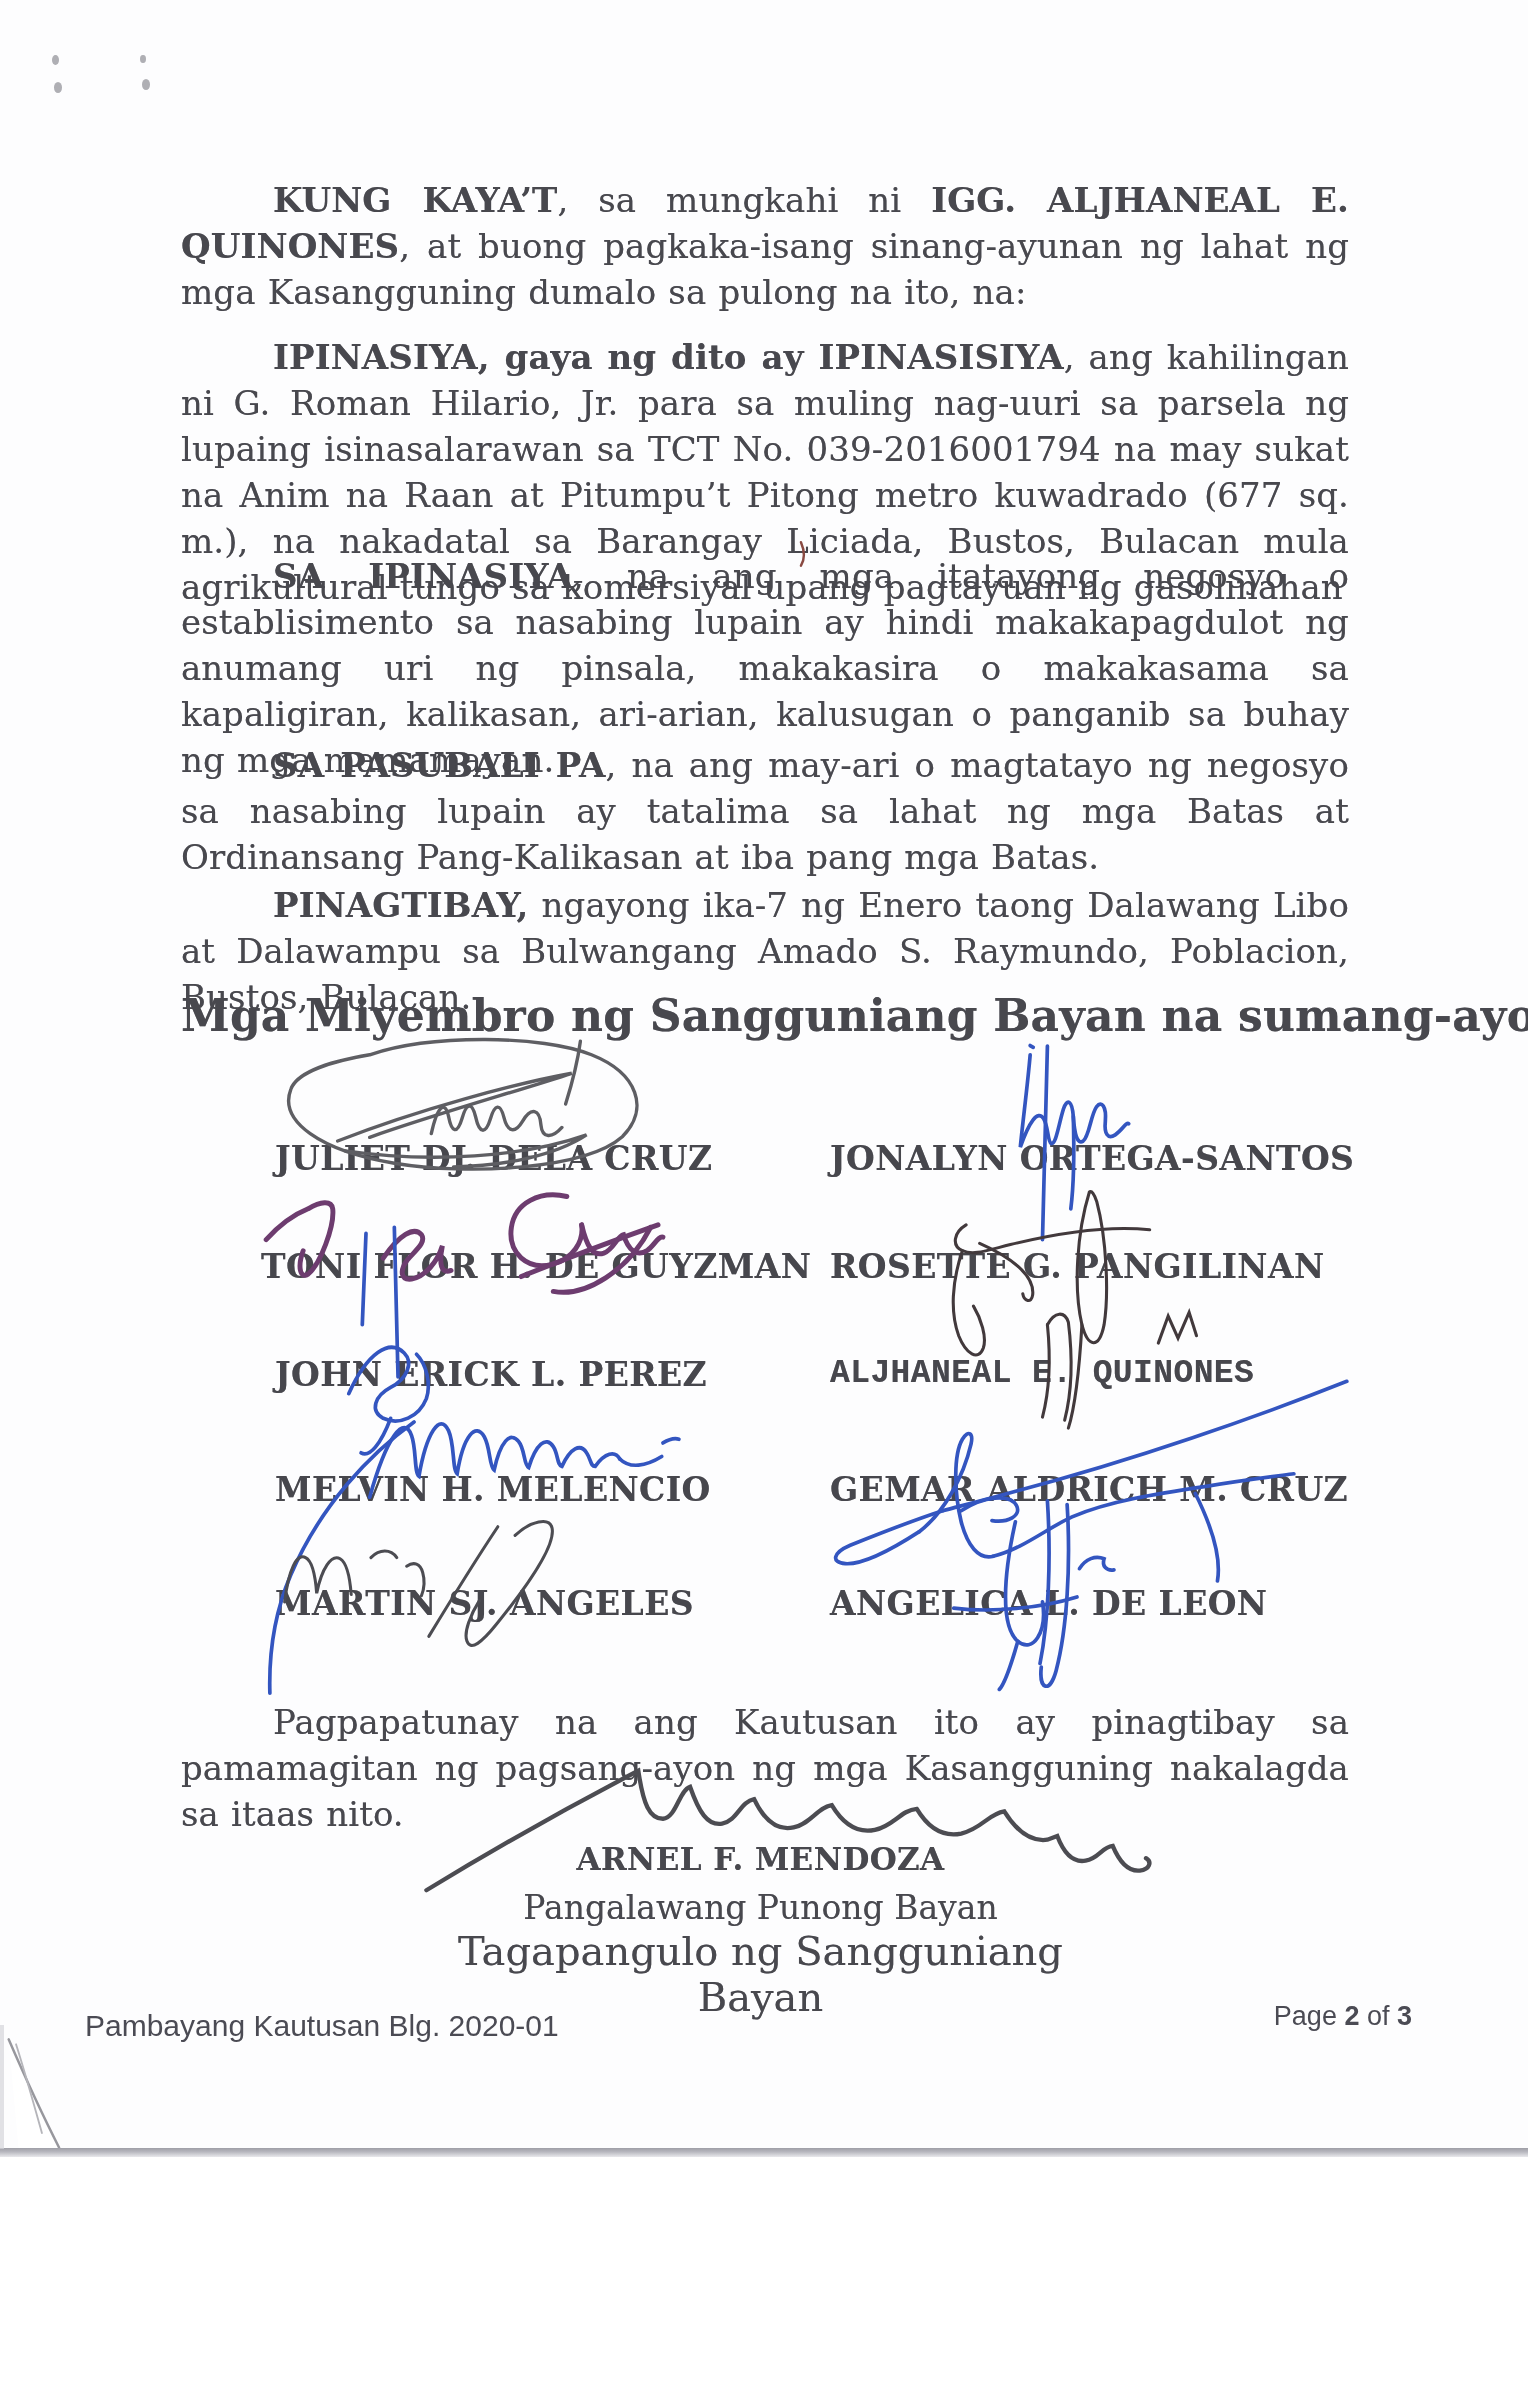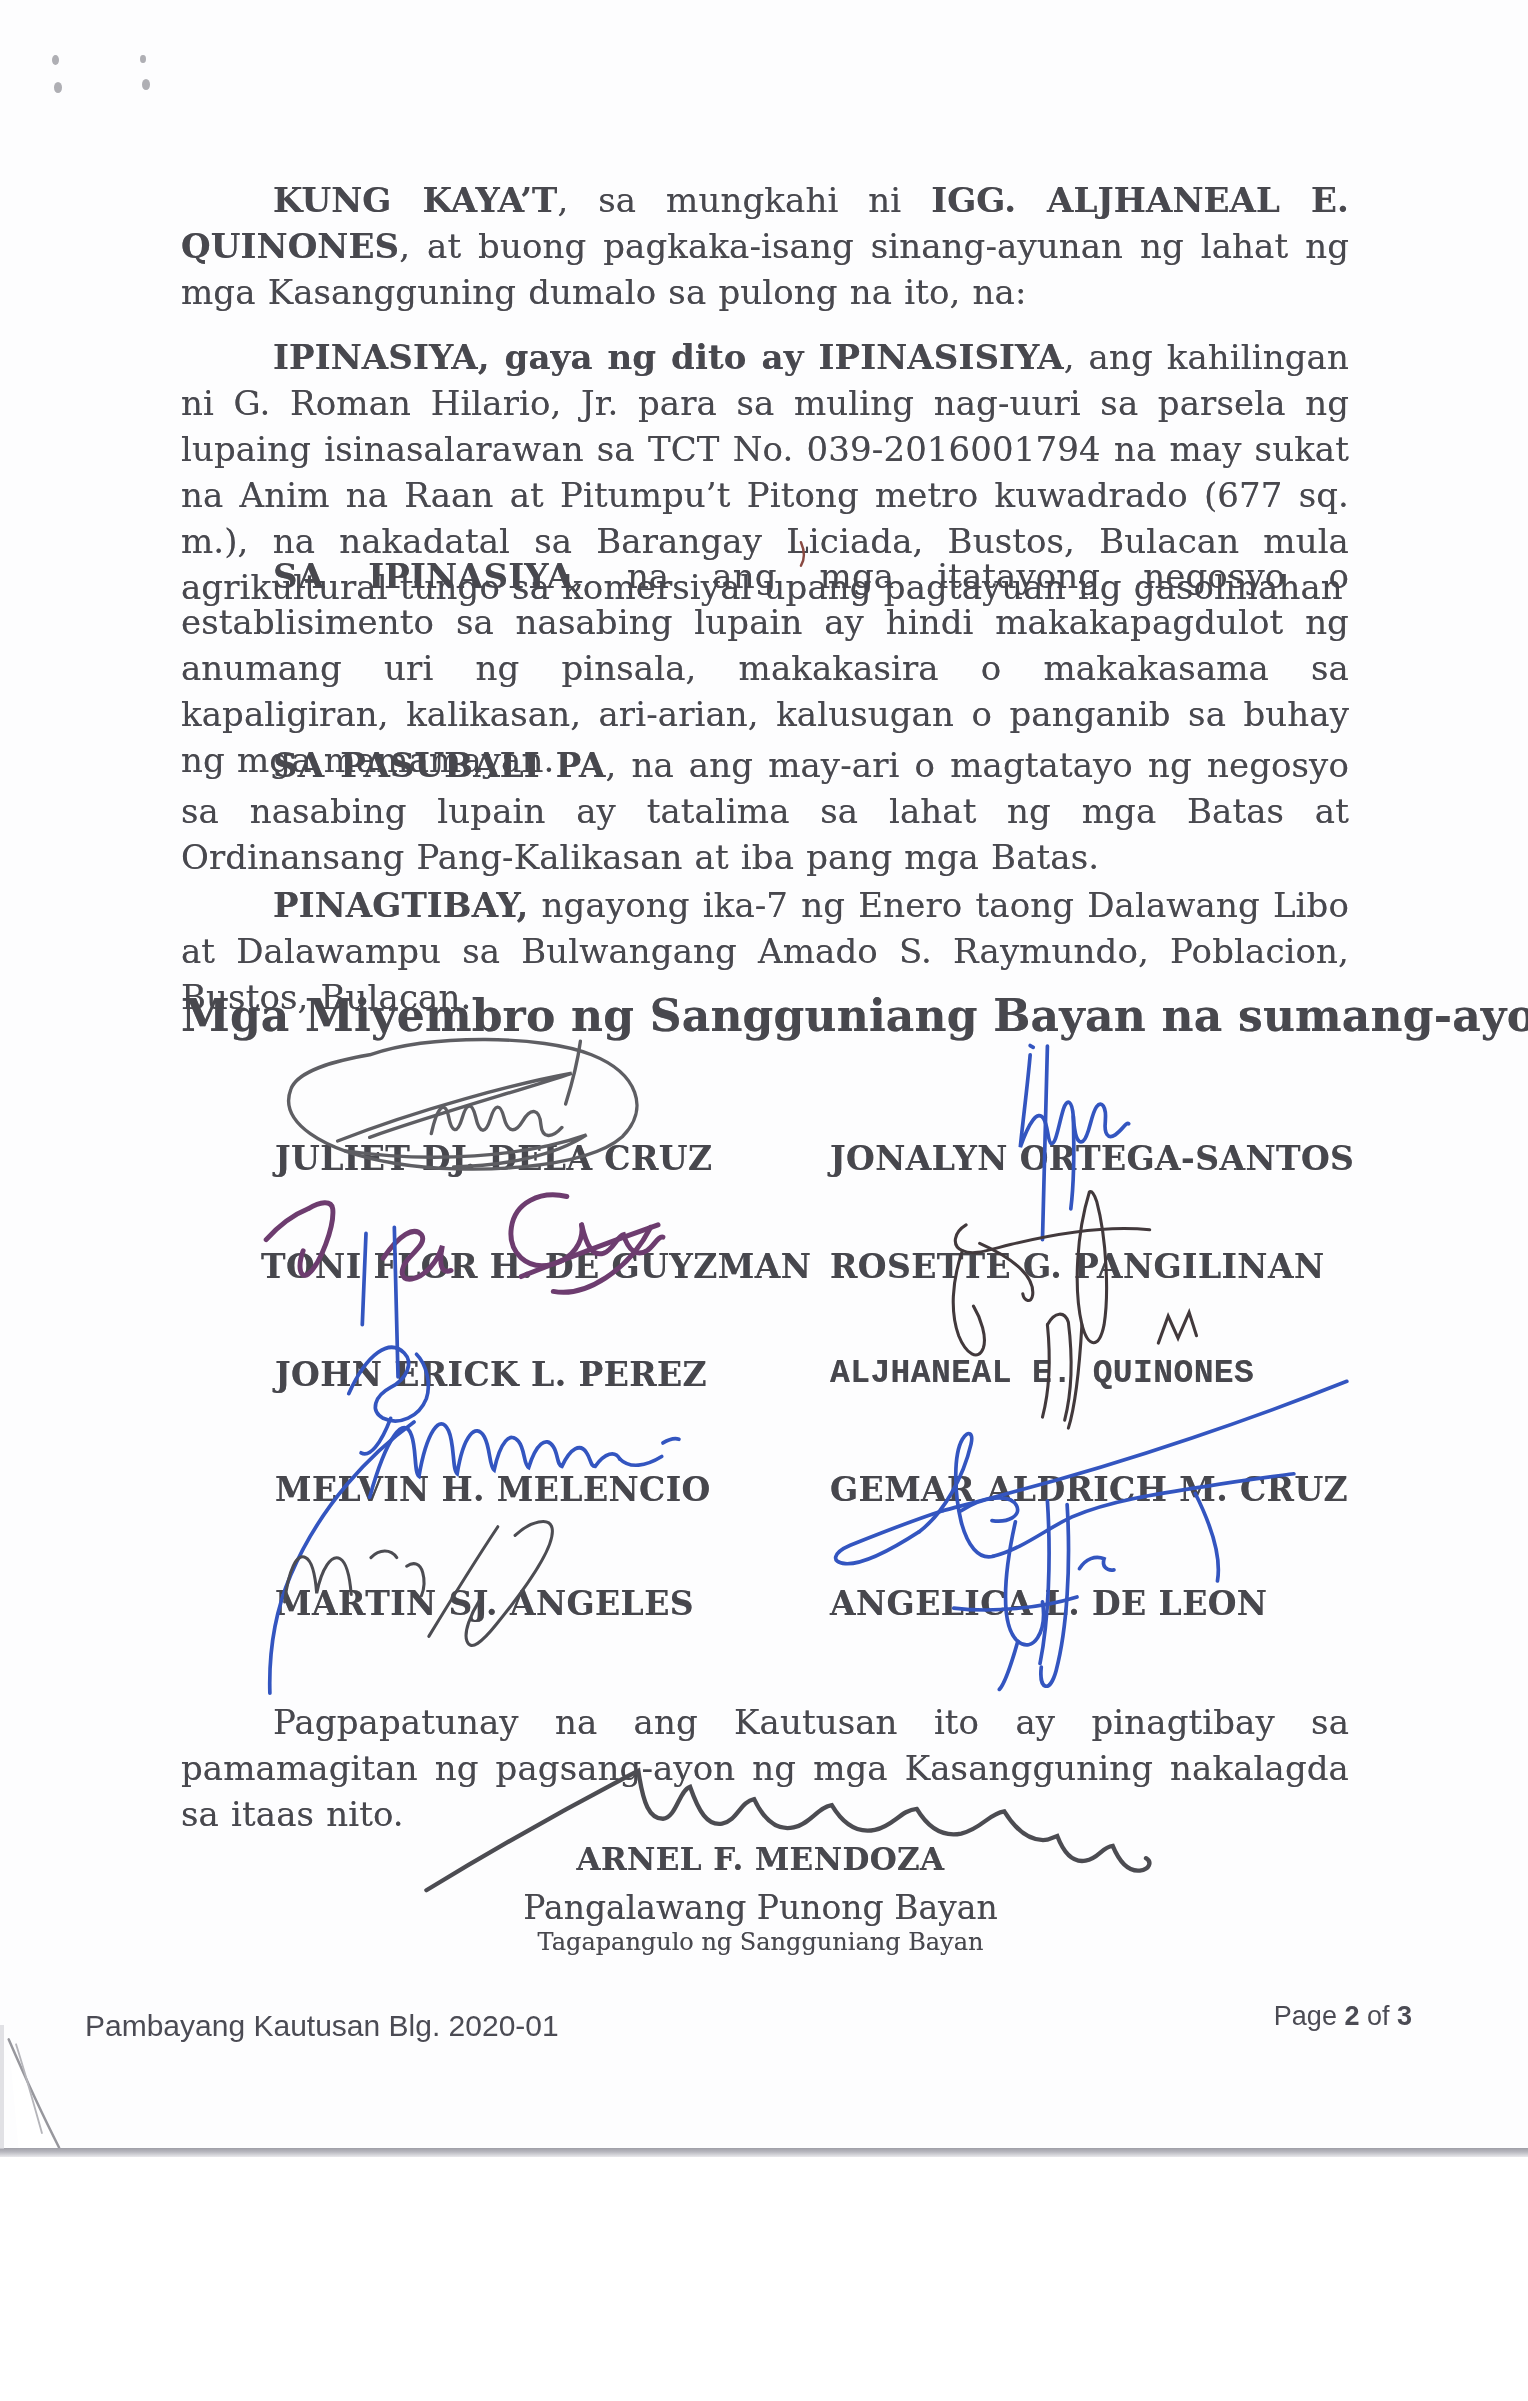--- a/index.html
+++ b/index.html
@@ -34,21 +34,21 @@
     white-space: nowrap; letter-spacing: 0.4px;
     color: #47474d;
     text-shadow: 0 0 0.6px rgba(70,70,78,0.5);
   }
   .officer-line {
     position: absolute; left: 394px; width: 733px; text-align: center;
     text-shadow: 0 0 0.6px rgba(70,70,78,0.5);
   }
   .officer-name { top: 1841px; font-size: 31px; font-weight: bold; letter-spacing: 0.4px; }
   .officer-title1 { top: 1888px; font-size: 33px; }
-  .officer-title2 { top: 1928px; font-size: 24px; }
+  .officer-title2 { top: 1928px; font-size: 40px; }
   .footer-left {
     position: absolute; left: 85px; top: 1997px;
     font-family: "Liberation Sans", sans-serif; font-size: 30px;
     color: var(--footer_ink, #4b4b54); white-space: nowrap; margin-top: 12px;
   }
   .footer-right {
     position: absolute; left: 1166px; width: 246px; top: 2001px; text-align: right;
     font-family: "Liberation Sans", sans-serif; font-size: 27px;
     color: var(--footer_ink, #4b4b54); white-space: nowrap;
   }

